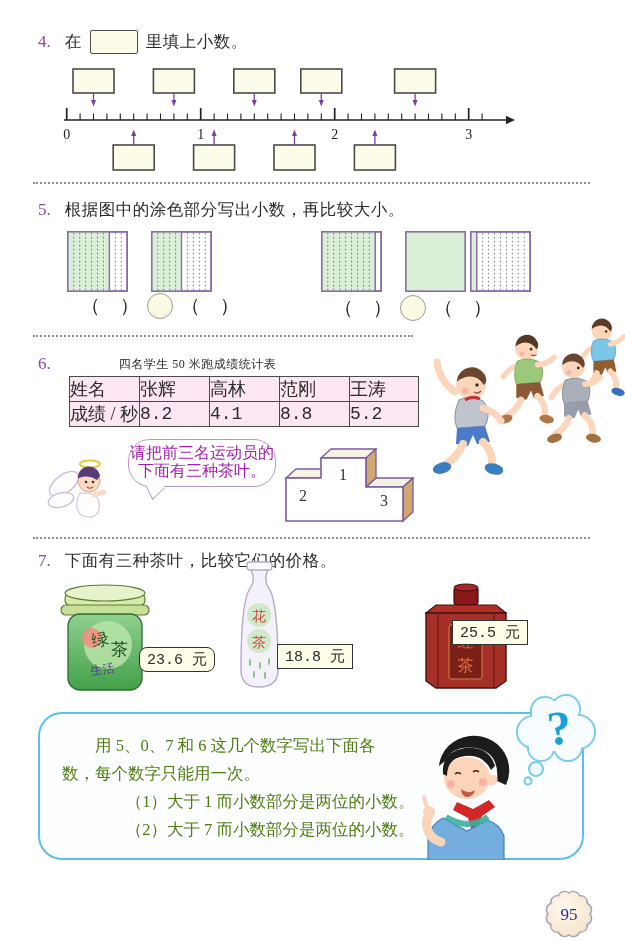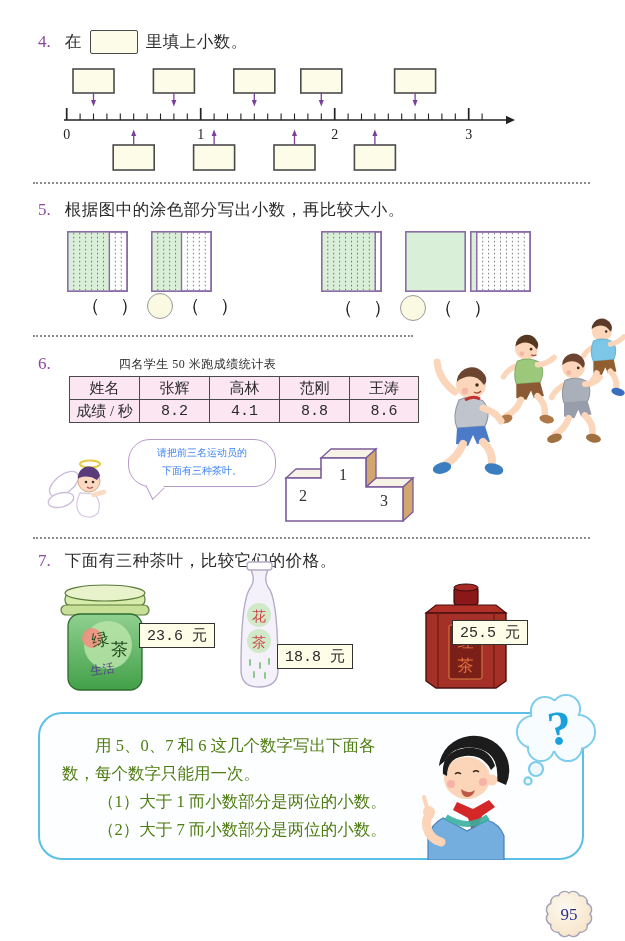--- a/index.html
+++ b/index.html
@@ -11,35 +11,35 @@
   .htext{font-size:16.5px;letter-spacing:.5px;}
   .inline-answer-box{display:inline-block;width:46px;height:22px;background:#fcfce8;
         border:1.6px solid #4a4a4a;border-radius:2px;margin:0 8px;}
   .sep{position:absolute;height:0;border-top:2px dotted #8d8d8d;}
   .paren-row{position:absolute;display:flex;align-items:center;font-size:19px;color:#222;}
   .paren{padding:0 1px;}
   .paren-gap{display:inline-block;width:18px;}
   .cmp-circle{display:inline-block;width:24px;height:24px;border-radius:50%;
         background:#fafae2;border:1.3px solid #9a9a9a;margin:0 7px;}
   table.score{position:absolute;border-collapse:collapse;table-layout:fixed;}
-  table.score td{border:1.4px solid #4a4a4a;background:#fbe6f2;text-align:center;
-        height:22px;font-size:15px;padding:0;}
+  table.score td{border:1.4px solid #4a4a4a;background:#fbe6f2;text-align:left;
+        height:22px;font-size:18px;padding:0;}
   .num{font-family:Liberation Mono, monospace;}
   .bubble{position:absolute;background:#fff;border:1.5px solid #b89aca;border-radius:22px;
-        text-align:center;color:#3b82f6;font-size:10px;line-height:18px;padding-top:4px;z-index:3;}
+        text-align:center;color:#a21caf;font-size:16px;line-height:18px;padding-top:4px;z-index:3;}
   .bubble-tail{position:absolute;left:18px;bottom:-9px;width:15px;height:15px;background:#fff;
         border-right:1.5px solid #b89aca;border-bottom:1.5px solid #b89aca;
         transform:rotate(64deg) skew(18deg);z-index:2;}
   .price-tag{position:absolute;background:#fdfde8;border:1.6px solid #333;
         padding:2px 7px;font-size:15px;white-space:nowrap;}
   .qbox{position:absolute;left:38px;top:712px;width:546px;height:148px;background:#fdfeff;
         border:2.2px solid #5bc0e8;border-radius:24px;box-sizing:border-box;}
   .qbox-text{position:absolute;left:22px;top:18px;width:380px;font-size:16.5px;line-height:28px;color:#4d7c0f;}
   .qline-indent{text-indent:2em;}
-  .qitem{margin-left:36px;}
+  .qitem{margin-left:36px;text-align:center;}
   .grid10{position:absolute;width:61px;height:61px;}
   svg text{font-family:"Liberation Serif",serif;}
 </style>
 </head>
 <body>
 
 <div class="page">
 
   <div class="heading" style="left:38px;top:30px;">
     <span class="pnum">4.</span>
@@ -222,21 +222,21 @@
       <td style="width:69px;">张辉</td>
       <td style="width:69px;">高林</td>
       <td style="width:69px;">范刚</td>
       <td style="width:68px;">王涛</td>
     </tr>
     <tr>
       <td>成绩 / 秒</td>
       <td class="num">8.2</td>
       <td class="num">4.1</td>
       <td class="num">8.8</td>
-      <td class="num">8.6</td>
+      <td class="num">5.2</td>
     </tr>
   </tbody>
     </table>
 
   <svg class="abs" style="left:42px;top:448px;" width="80" height="80" viewBox="0 0 80 80">
     <ellipse cx="22" cy="36" rx="17" ry="9" transform="rotate(-38 22 36)" fill="#ffffff" stroke="#cdbcdc" stroke-width="1.3"></ellipse>
     <ellipse cx="19" cy="52" rx="13" ry="7" transform="rotate(-14 19 52)" fill="#ffffff" stroke="#cdbcdc" stroke-width="1.3"></ellipse>
     <ellipse cx="48" cy="16" rx="10" ry="3.5" fill="none" stroke="#e8c840" stroke-width="2"></ellipse>
     <circle cx="47" cy="33" r="11" fill="#fcd9c1" stroke="#d8a888" stroke-width="1"></circle>
     <path d="M36,31 a11,11 0 0 1 22,-3 l-3,4 a20,20 0 0 0 -18,-2 z" fill="#5a3c7a"></path>
@@ -347,21 +347,21 @@
           <stop offset="1" stop-color="#42a048"></stop>
       </linearGradient>
     </defs>
     <rect x="13" y="31" width="74" height="76" rx="12" fill="url(#jarg)" stroke="#2f6b2f" stroke-width="1.3"></rect>
     <circle cx="53" cy="62" r="24" fill="#b8e4a8" opacity="0.85"></circle>
     <circle cx="37" cy="55" r="10" fill="#f09080" opacity="0.9"></circle>
     <text x="38" y="64" font-size="17" fill="#1a4a1a" transform="rotate(-12 38 64)">绿</text>
     <text x="56" y="72" font-size="17" fill="#1a4a1a">茶</text>
     <text x="36" y="92" font-size="12" fill="#53408e" transform="rotate(-8 36 92)">生活</text>
   </svg>
-  <div class="price-tag num" style="left:139px;top:623px;">23.6 元</div>
+  <div class="price-tag num" style="left:139px;top:647px;border-radius:8px;">23.6 元</div>
 
   <svg class="abs" style="left:222px;top:560px;" width="75" height="133" viewBox="0 0 75 133">
     <path d="M29,9 L46,9 L44,16 Q43,22 46,27 Q56,38 56,110 Q56,127 37,127 Q19,127 19,110 Q19,38 29,27 Q32,22 31,16 Z" fill="#f5f1fa" stroke="#b4abc6" stroke-width="1.4"></path>
     <rect x="25" y="2" width="25" height="8" rx="3" fill="#ffffff" stroke="#b4abc6" stroke-width="1.4"></rect>
     <circle cx="37" cy="55" r="12" fill="#cfe9c9"></circle>
     <text x="37" y="61" font-size="14" fill="#d04040" text-anchor="middle">花</text>
     <circle cx="37" cy="81" r="12" fill="#cfe9c9"></circle>
     <text x="37" y="87" font-size="14" fill="#d04040" text-anchor="middle">茶</text>
     <g stroke="#8cc88c" stroke-width="2" stroke-linecap="round">
       <line x1="28" y1="100" x2="28" y2="105"></line>

